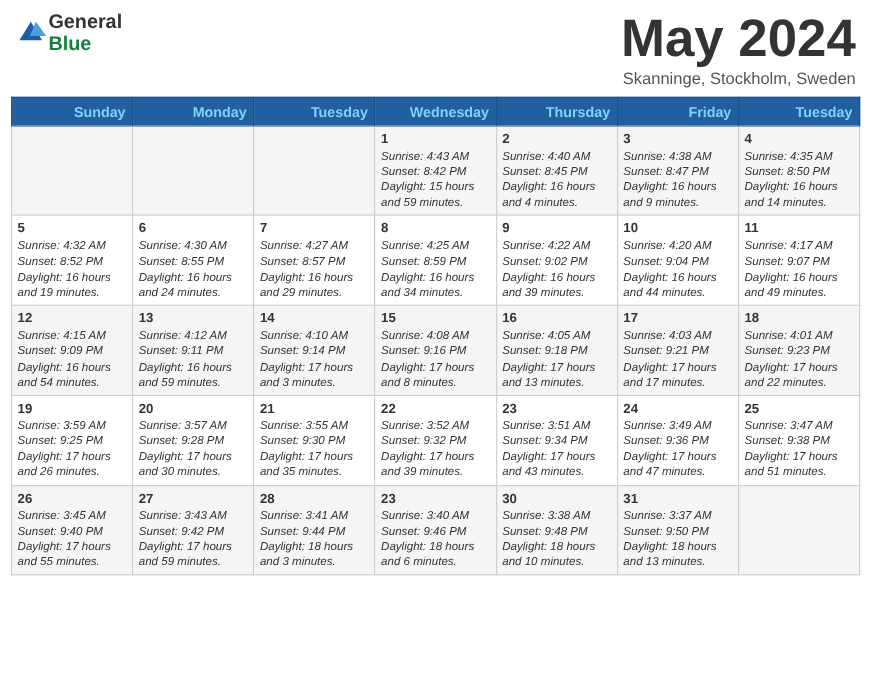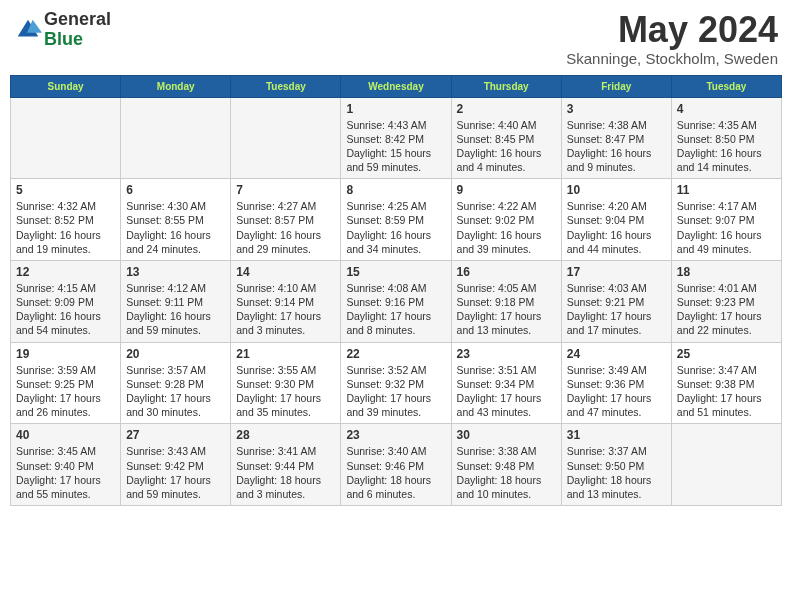--- a/index.html
+++ b/index.html
@@ -38,40 +38,40 @@
     }
     .logo-icon {
       width: 28px;
       height: 28px;
       margin-right: 2px;
     }
     .title-block {
       text-align: right;
     }
     .month-title {
-      font-size: 36px;
+      font-size: 48px;
       font-weight: bold;
       color: #333;
       line-height: 1.1;
     }
     .location {
       font-size: 15px;
       color: #555;
     }
     table {
       width: 100%;
       border-collapse: collapse;
       table-layout: fixed;
     }
     thead tr th {
       background-color: #2060a0;
-      color: #bef264;
-      text-align: center;
+      color: #7dd3fc;
+      text-align: right;
       padding: 5px 6px;
-      font-size: 10px;
+      font-size: 13px;
       font-weight: bold;
       border: 1px solid #1a4f8a;
     }
     tbody tr td {
       border: 1px solid #ccc;
       vertical-align: top;
       padding: 4px 5px;
       font-size: 11px;
       color: #333;
       height: 80px;
@@ -84,20 +84,21 @@
     }
     .day-number {
       font-weight: bold;
       font-size: 12px;
       display: block;
       margin-bottom: 2px;
     }
     .day-info {
       font-size: 10.5px;
       line-height: 1.35;
+      font-style: italic;
     }
   </style>
 </head>
 <body>
 
 <div class="header">
   <div class="logo">
     <svg class="logo-icon" viewBox="0 0 30 30">
       <rect x="0" y="0" width="30" height="30" fill="white"></rect>
       <polygon points="15,4 26,22 4,22" fill="#1a5fa8"></polygon>
@@ -233,21 +234,21 @@
           <span class="day-number">24</span>
           <div class="day-info">Sunrise: 3:49 AM<br>Sunset: 9:36 PM<br>Daylight: 17 hours<br>and 47 minutes.</div>
         </td>
         <td>
           <span class="day-number">25</span>
           <div class="day-info">Sunrise: 3:47 AM<br>Sunset: 9:38 PM<br>Daylight: 17 hours<br>and 51 minutes.</div>
         </td>
       </tr>
       <tr>
         <td>
-          <span class="day-number">40</span>
+          <span class="day-number">26</span>
           <div class="day-info">Sunrise: 3:45 AM<br>Sunset: 9:40 PM<br>Daylight: 17 hours<br>and 55 minutes.</div>
         </td>
         <td>
           <span class="day-number">27</span>
           <div class="day-info">Sunrise: 3:43 AM<br>Sunset: 9:42 PM<br>Daylight: 17 hours<br>and 59 minutes.</div>
         </td>
         <td>
           <span class="day-number">28</span>
           <div class="day-info">Sunrise: 3:41 AM<br>Sunset: 9:44 PM<br>Daylight: 18 hours<br>and 3 minutes.</div>
         </td>

